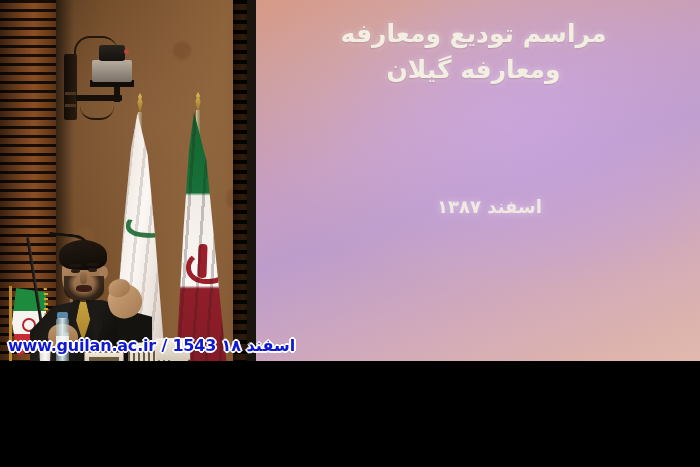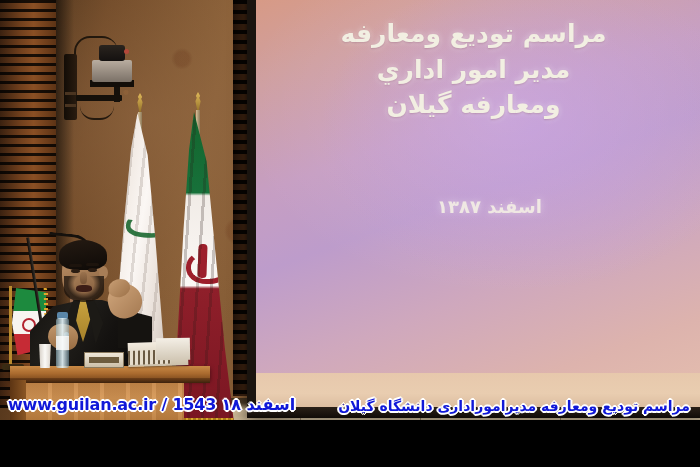--- a/index.html
+++ b/index.html
@@ -1,20 +1,20 @@
 <!DOCTYPE html>
 <html><head>
 <meta charset="utf-8">
 <style>
   html,body{margin:0;padding:0;background:#000;}
   body{font-family:"DejaVu Sans","Liberation Sans",sans-serif;}
 
   #stage{
     position:relative;
-    width:700px;height:420px;
+    width:700px;height:361px;
     overflow:hidden;
     background:#2b1d11;
   }
 
   
   .wall{
     position:absolute;inset:0;
     background:
       radial-gradient(ellipse 420px 300px at 150px 120px, rgba(150,108,70,.55), rgba(0,0,0,0) 70%),
       linear-gradient(100deg,#2e1d10 0%,#4a3018 6%,#6b4524 14%,#8a6038 30%,#7d5631 48%,#5c3d22 60%,#3a2614 72%,#241508 100%);
@@ -393,21 +393,20 @@
   <div class="slats left"></div>
   <div class="slat-shadow-left"></div>
   <div class="slats mid"></div>
 
   <div class="screen-frame">
     <div class="screen">
       <div class="screen-glow"></div>
 
       <div class="slide-text">
         <div class="slide-line">مراسم توديع ومعارفه</div>
-        <div class="slide-line">مدير امور اداري</div>
         <div class="slide-line">ومعارفه گيلان</div>
       </div>
 
       <div class="slide-date">اسفند ۱۳۸۷</div>
 
       <div class="screen-bottom-band"></div>
     </div>
     <div class="screen-frame-bottom"></div>
   </div>
 
@@ -483,16 +482,15 @@
   <div class="bottle-label"></div>
   <div class="cup"></div>
   <div class="paper-pack"></div>
   <div class="papers"></div>
   <div class="tissue-box"></div>
 
   <div class="caption">
     <div class="cap-text cap-left">
       <span class="url">www.guilan.ac.ir</span><span> / </span><span>1543 اسفند ۱۸</span>
     </div>
-    <div class="cap-text cap-right">مراسم توديع ومعارفه مديرامورادارى دانشگاه گيلان</div>
   </div>
 
 </div>
 
 </body></html>

